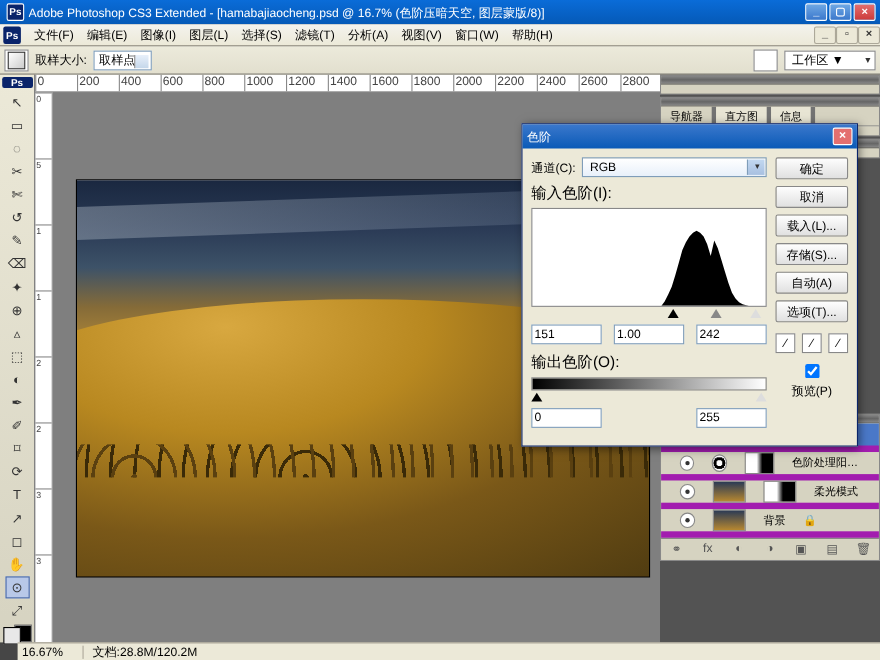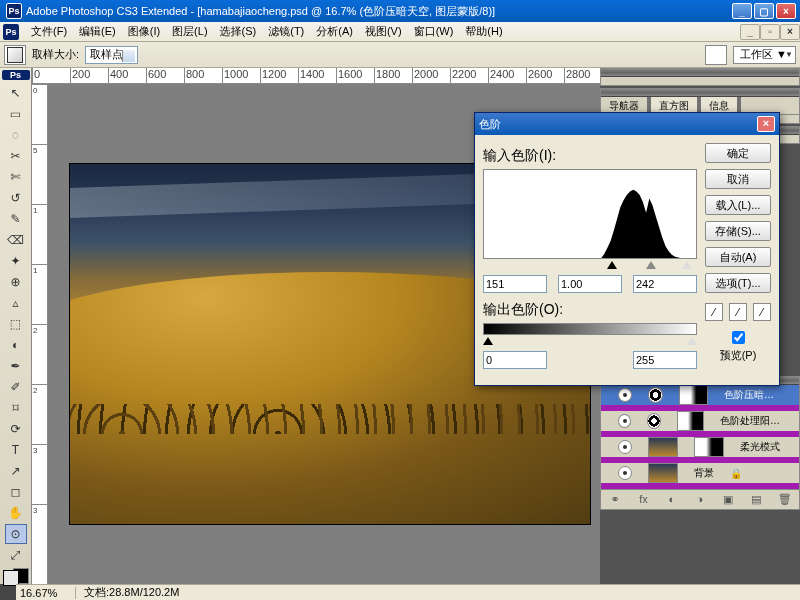--- a/index.html
+++ b/index.html
@@ -20,21 +20,21 @@
 
 
 .optbar { background:linear-gradient(#eceadb,#e2dfce); height:26px; display:flex; align-items:center; border-bottom:1px solid #aca899; padding:0 4px; gap:6px; }
 .toolswatch { width:22px; height:20px; border:1px solid #888; background:#fff; display:flex; align-items:center; justify-content:center; }
 .toolswatch::after { content:""; width:14px; height:14px; border:1px solid #333; background:linear-gradient(135deg,#fff,#ccc); }
 .optlabel { color:#000; }
 .optselect { border:1px solid #7f9db9; background:#fff; padding:1px 14px 1px 4px; position:relative; height:18px; display:flex; align-items:center; }
 .optselect::after { content:""; position:absolute; right:2px; top:3px; width:12px; height:12px; border-left:1px solid #888; background:linear-gradient(#e8f0fa,#c5d7ea);}
 .optspacer { flex:1; }
 .folderbtn { width:22px; height:20px; border:1px solid #888; background:#fff; }
-.workspace { border:1px solid #888; background:#fff; padding:1px 8px 1px 6px; height:18px; display:flex; align-items:center; position:relative;}
+.workspace { border:1px solid #888; background:#fff; padding:1px 28px 1px 6px; height:18px; display:flex; align-items:center; position:relative;}
 .workspace::after { content:"▼"; position:absolute; right:2px; font-size:8px; color:#333; }
 
 
 .ruler-h { position:absolute; left:32px; top:68px; right:200px; height:16px; background:#fff; border-bottom:1px solid #888; font-size:8px; color:#444; display:flex; }
 .tick { border-left:1px solid #888; padding-left:1px; flex:0 0 38px; height:100%; display:flex; align-items:flex-start; }
 
 
 .docwell { position:absolute; left:32px; top:84px; right:200px; bottom:16px; background:#7f7f7f; overflow:hidden; }
 .ruler-v { position:absolute; left:0; top:0; width:16px; bottom:0; background:#fff; border-right:1px solid #888; display:flex; flex-direction:column; }
 .vtick { border-top:1px solid #888; font-size:8px; color:#444; padding:1px; flex:0 0 60px; }
@@ -285,20 +285,26 @@
   <div class="docinfo">文档:28.8M/120.2M</div>
 </div>
 
 <div class="dialog">
   <div class="dlg-title">
     <span class="t">色阶</span>
     <div class="x">×</div>
   </div>
   <div class="dlg-body">
     <div class="dlg-left">
+      <div class="ch-row">
+        <span>通道(C):</span>
+        <div class="ch-select">
+            <span>RGB</span>
+          </div>
+      </div>
       <div class="section-label">输入色阶(I):</div>
       <div class="histbox">
         <div class="hist">
           <svg viewBox="0 0 100 80" preserveAspectRatio="none">
             <polygon points="0,80 4,75 8,68 12,60 16,48 20,35 24,22 28,14 32,8 36,4 40,2 44,4 48,8 52,16 56,28 60,12 64,20 68,32 72,44 76,56 80,66 84,72 88,76 92,78 96,79 100,80" fill="#000"></polygon>
           </svg>
         </div>
       </div>
       <div class="tri-row">
         <div class="tri black" style="left:58%"></div>

